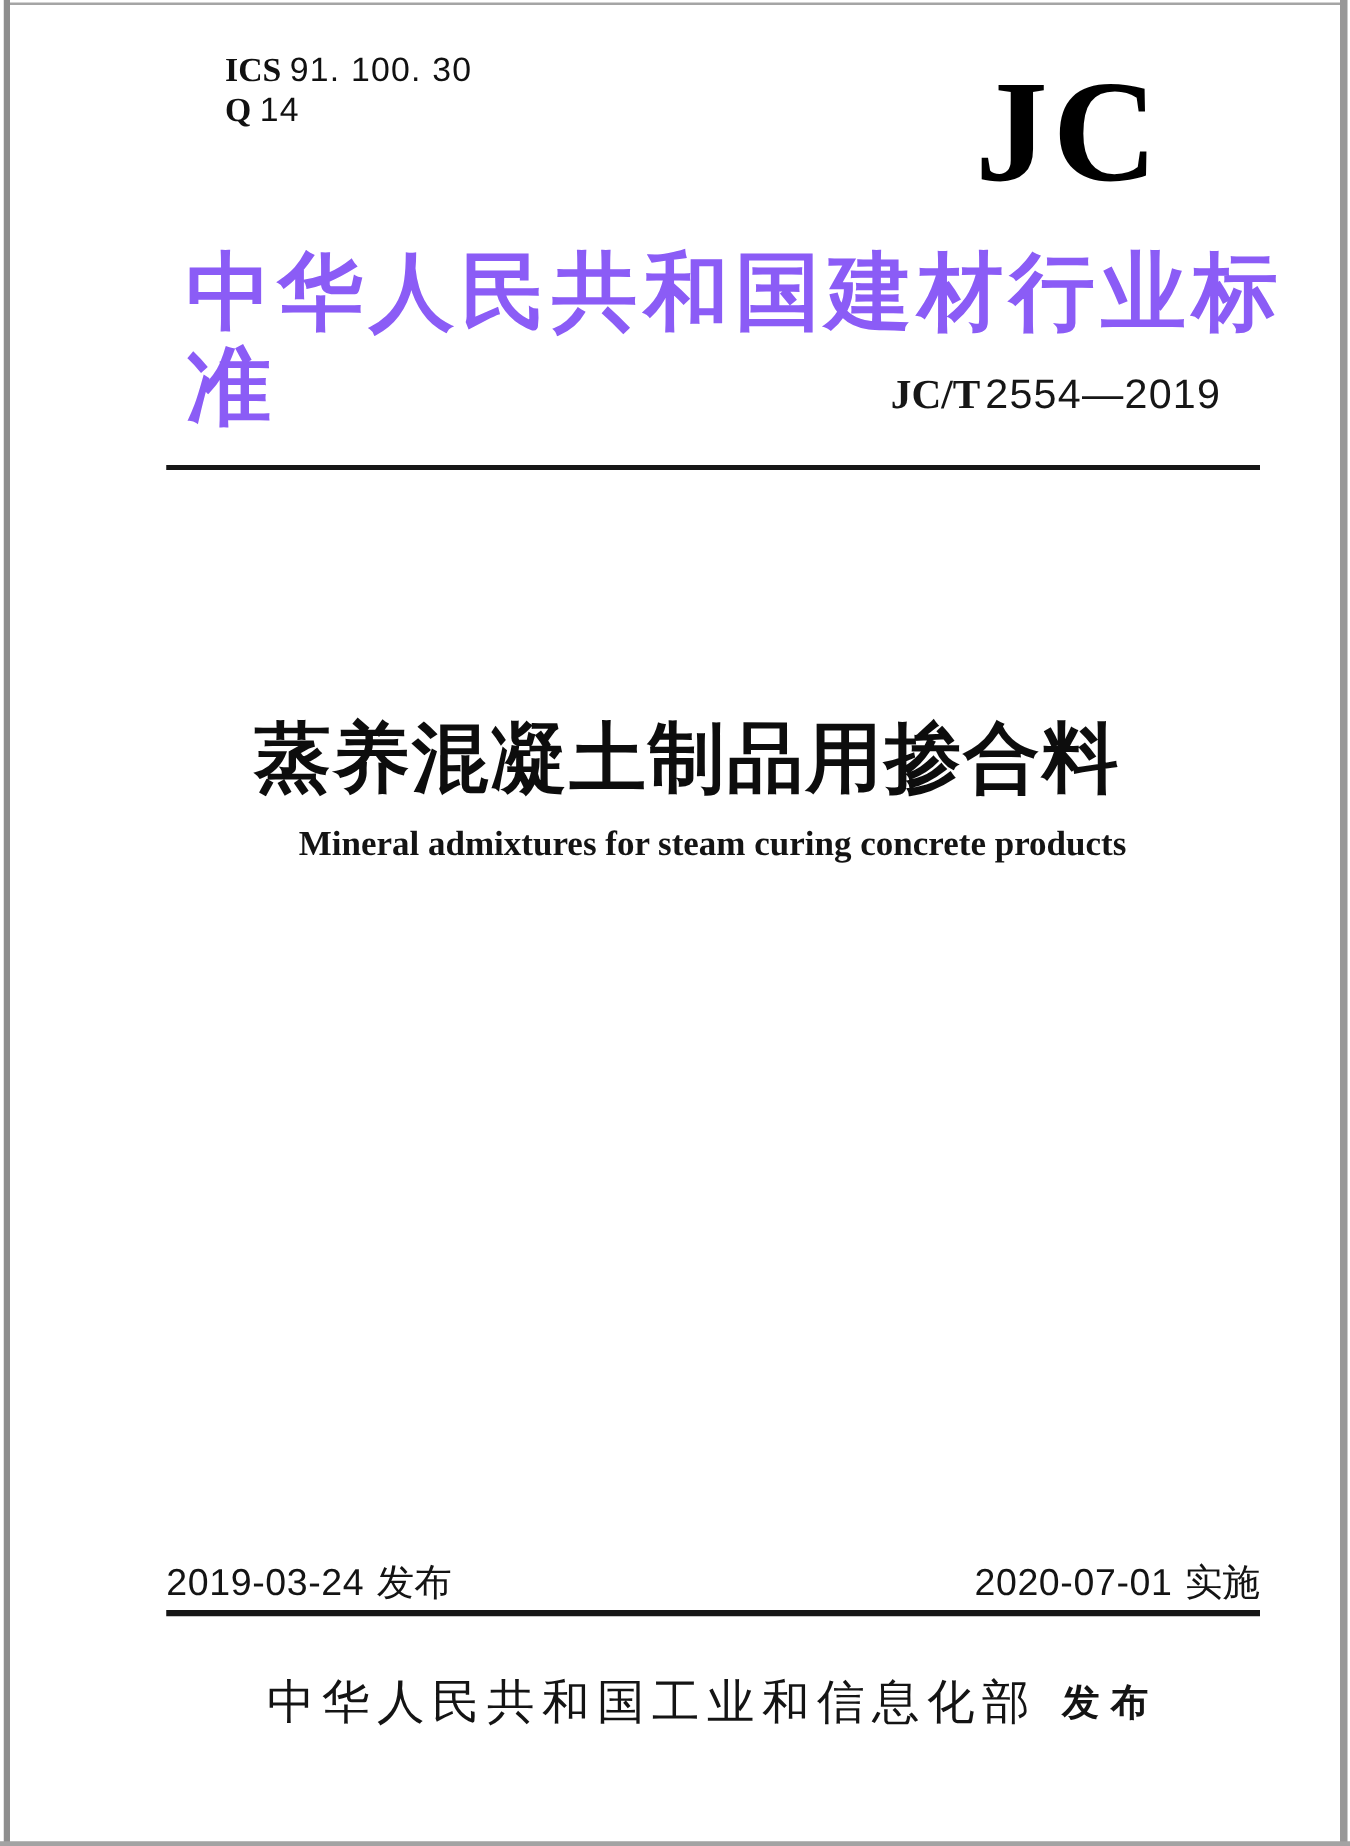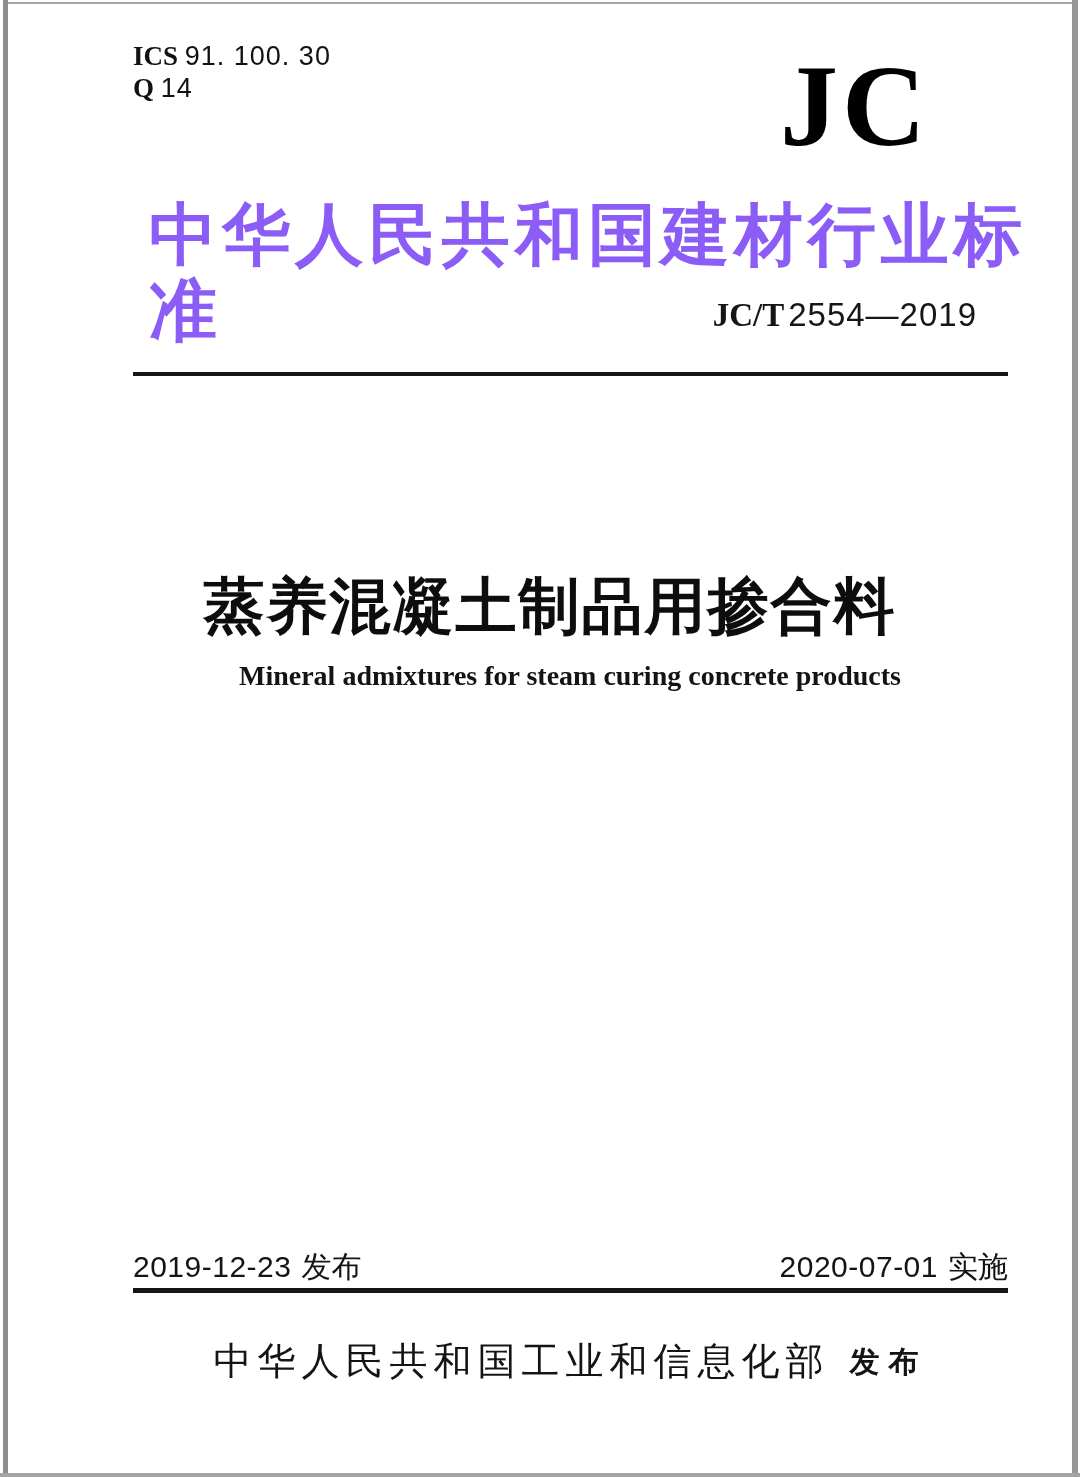--- a/index.html
+++ b/index.html
@@ -28,20 +28,21 @@
     position: absolute;
     left: 133px;
     top: 40px;
     line-height: 32px;
     font-size: 27px;
     white-space: nowrap;
   }
   .ics-block .lbl {
     font-family: "Liberation Serif", serif;
     font-weight: bold;
+    margin-left: 47px;
   }
   .ics-block .val {
     font-family: "Liberation Sans", sans-serif;
     letter-spacing: 1px;
     text-align: center;
   }
 
   .jc-logo {
     position: absolute;
     left: 775px;
@@ -199,21 +200,21 @@
   </div>
 
   <div class="rule rule-top"></div>
 
   <div class="title-cn">蒸养混凝土制品用掺合料</div>
 
   <div class="title-en">Mineral admixtures for steam curing concrete products</div>
 
   <div class="dates-row">
     <div>
-      <span class="d">2019-12-23</span><span class="t">发布</span>
+      <span class="d">2019-03-24</span><span class="t">发布</span>
     </div>
     <div>
       <span class="d">2020-07-01</span><span class="t">实施</span>
     </div>
   </div>
 
   <div class="rule rule-bottom"></div>
 
   <div class="publisher-row">
     <span class="name">中华人民共和国工业和信息化部</span><span class="action">发布</span>

